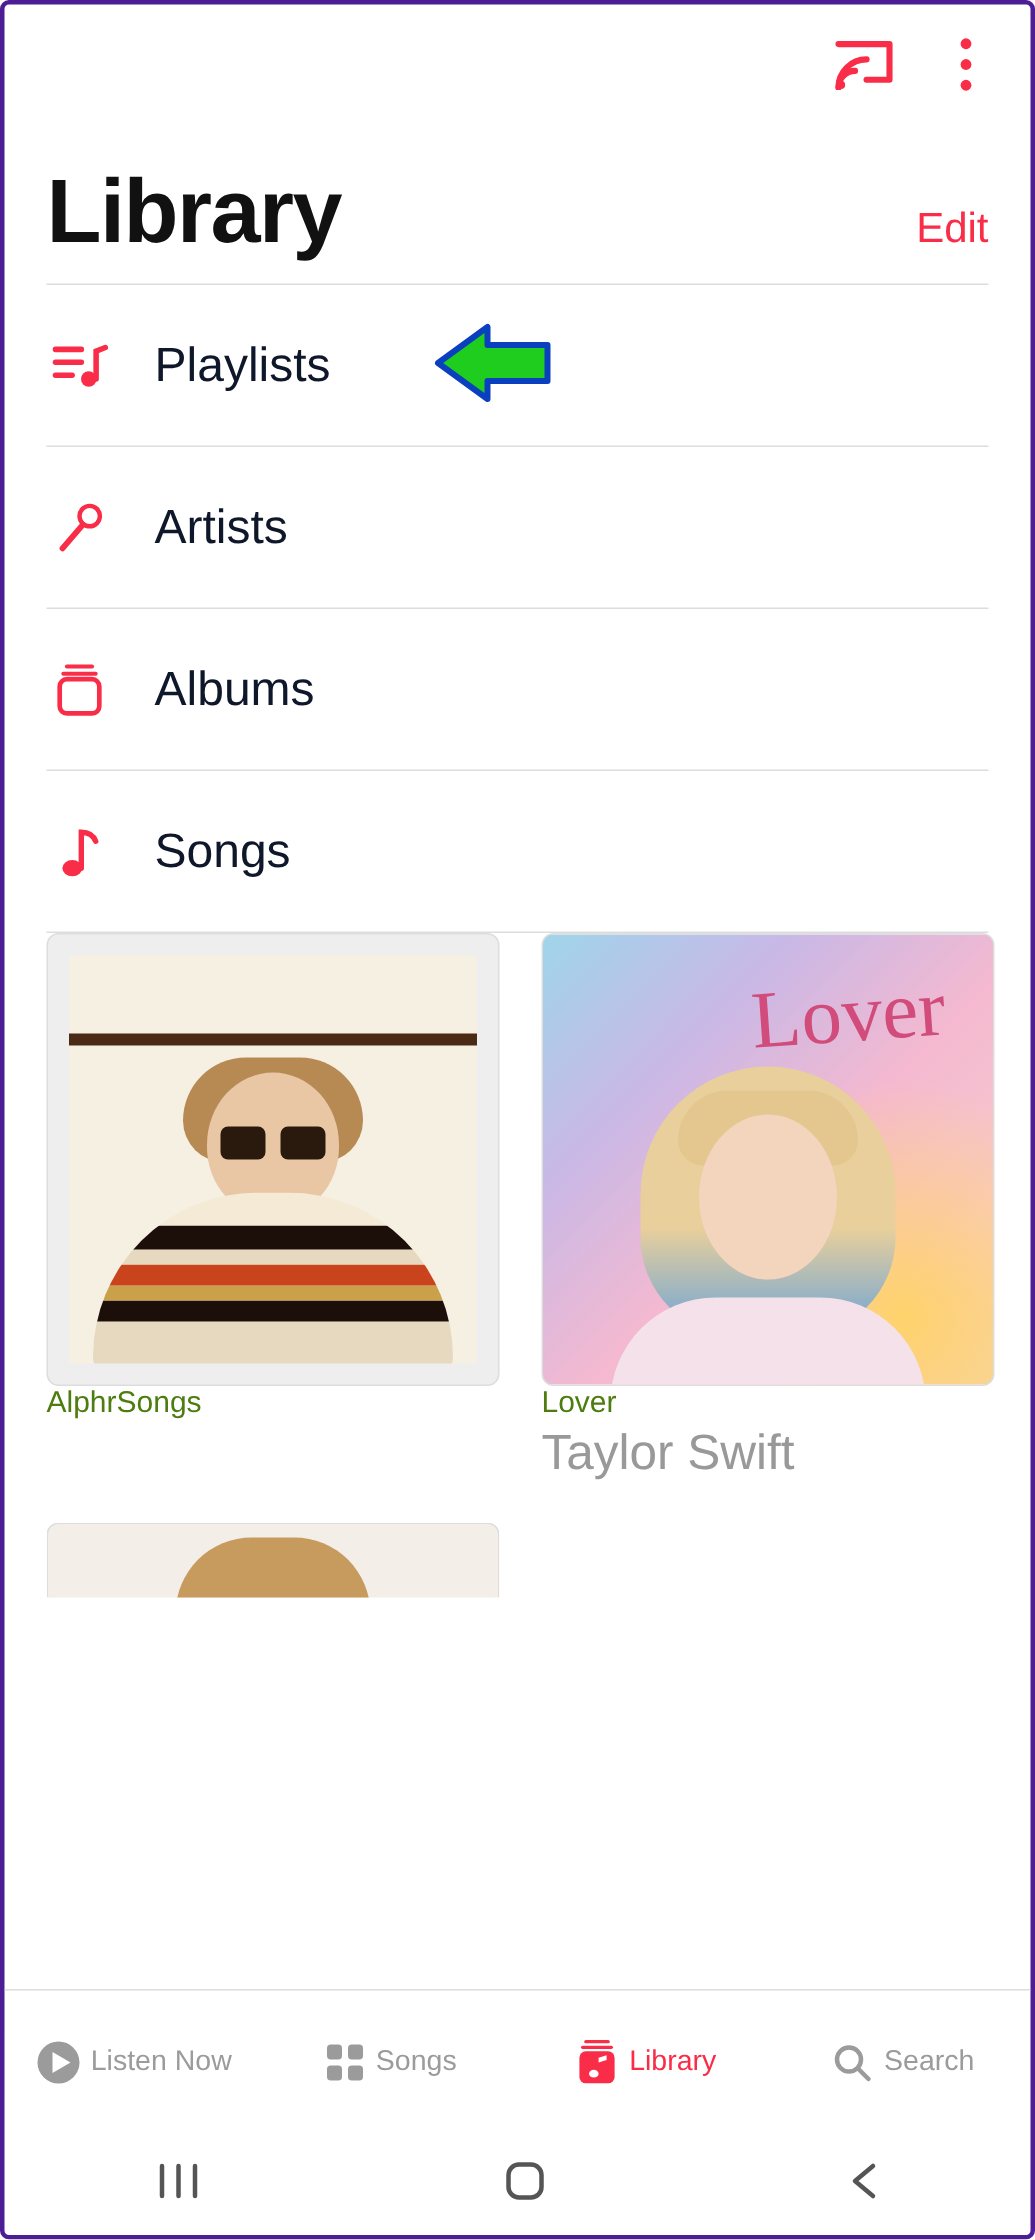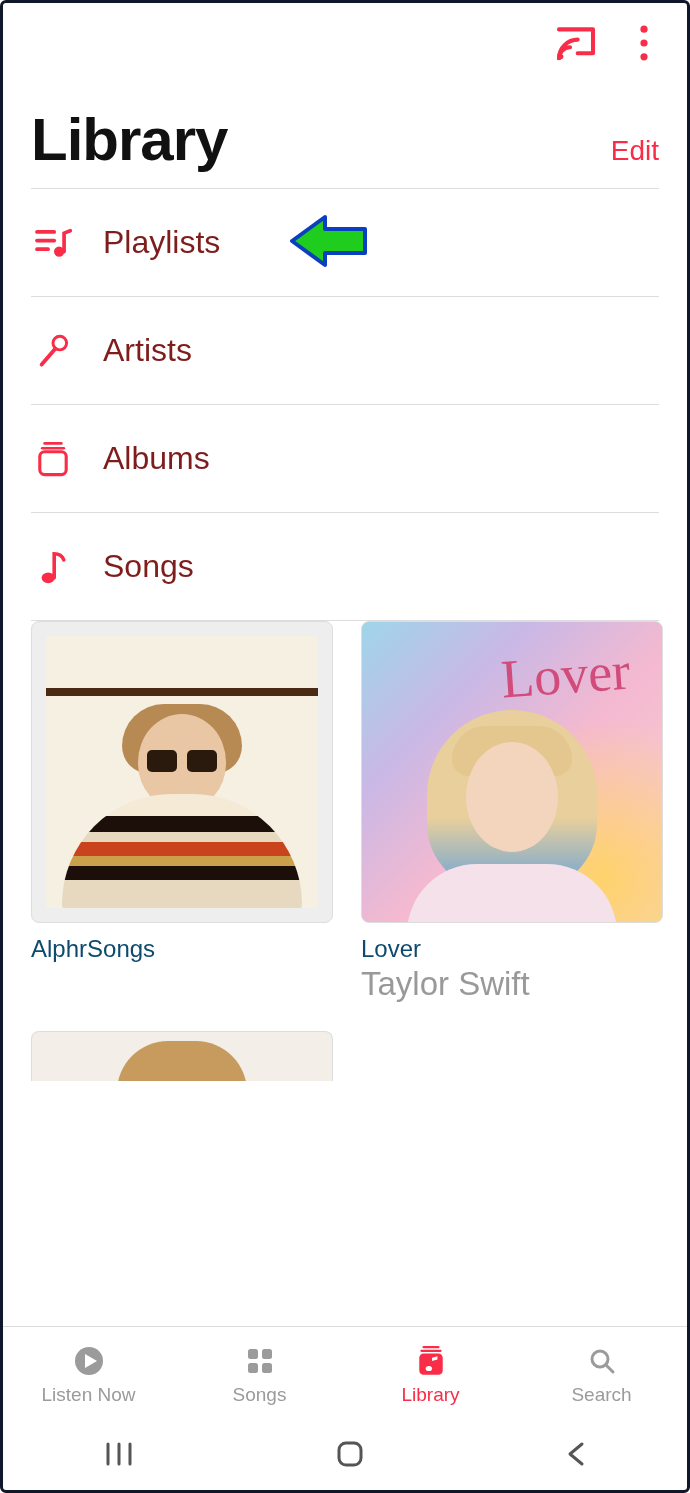--- a/index.html
+++ b/index.html
@@ -1,61 +1,61 @@
 <!DOCTYPE html>
 <html><head>
 <meta charset="utf-8">
 <style>
   * { box-sizing: border-box; margin: 0; padding: 0; }
   html, body { width: 690px; height: 1493px; font-family: -apple-system, "Helvetica Neue", Arial, sans-serif; background:#fff; }
   .device {
-    width: 690px; height: 1493px; border: 3px solid #0f172a; border-radius: 6px;
+    width: 690px; height: 1493px; border: 3px solid #4c1d95; border-radius: 6px;
     position: relative; background: #fff; overflow: hidden;
   }
   .topbar {
     display: flex; justify-content: flex-end; align-items: center;
     padding: 22px 38px 10px 38px; gap: 42px;
   }
   .header {
     display: flex; align-items: baseline; justify-content: space-between;
     padding: 30px 28px 14px 28px;
   }
   .header h1 { font-size: 60px; font-weight: 800; letter-spacing: -1px; color:#111; }
   .edit-btn { color: #fa2d48; font-size: 28px; font-weight: 400; background:none; border:none; cursor:pointer;margin-left:44px; }
   .divider { border: none; border-top: 1px solid #ddd; margin: 0 28px; }
   .cat-list { padding: 0 28px; }
   .cat-item {
     display: flex; align-items: center; height: 108px;
-    border-bottom: 1px solid #ddd; gap: 28px; font-size: 32px; color:#7f1d1d;
+    border-bottom: 1px solid #ddd; gap: 28px; font-size: 32px; color:#0f172a;
     position: relative;
   }
   .cat-item .icon-slot { width: 44px; display:flex; justify-content:center; }
   .section-title { font-size: 30px; font-weight: 800; padding: 28px 28px 18px 28px; color:#111; }
   .grid {
     display: flex; gap: 28px; padding: 0 28px;
   }
   .card { width: 302px; }
   .art {
     width: 302px; height: 302px; border: 1px solid #ddd; border-radius: 8px;
     overflow: hidden; position: relative; background:#eee;
   }
-  .card-title { font-size: 24px; color:#0c4a6e; margin-top: 12px; }
+  .card-title { font-size: 20px; color:#4d7c0f; margin-top: 0; }
   .card-sub { font-size: 33px; color:#999; margin-top: 2px; }
   .peek-row { padding: 28px 28px 0 28px; }
   .peek {
     width: 302px; height: 50px; border:1px solid #ddd; border-bottom:none;
     border-top-left-radius:8px; border-top-right-radius:8px; background:#f3efe8;
     position:relative; overflow:hidden;
   }
   .tabbar {
     position: absolute; left:0; right:0; bottom: 68px; height: 96px;
     border-top: 1px solid #ddd; display:flex;
   }
   .tab {
-    flex:1; display:flex; flex-direction:column; align-items:center; justify-content:center;
+    flex:1; display:flex; flex-direction:row; align-items:center; justify-content:center;
     gap:6px; color:#9b9b9b; font-size:18px;
   }
   .tab.active { color:#fa2d48; }
   .tab .ticon { height:34px; display:flex; align-items:center; justify-content:center; }
   .tab .tlabel { font-family: "Segoe Script","Comic Sans MS",cursive,sans-serif; font-size:19px; }
   .navbar {
     position:absolute; left:0; right:0; bottom:0; height:68px;
     display:flex; align-items:center; justify-content:space-around;
     color:#555;
   }

